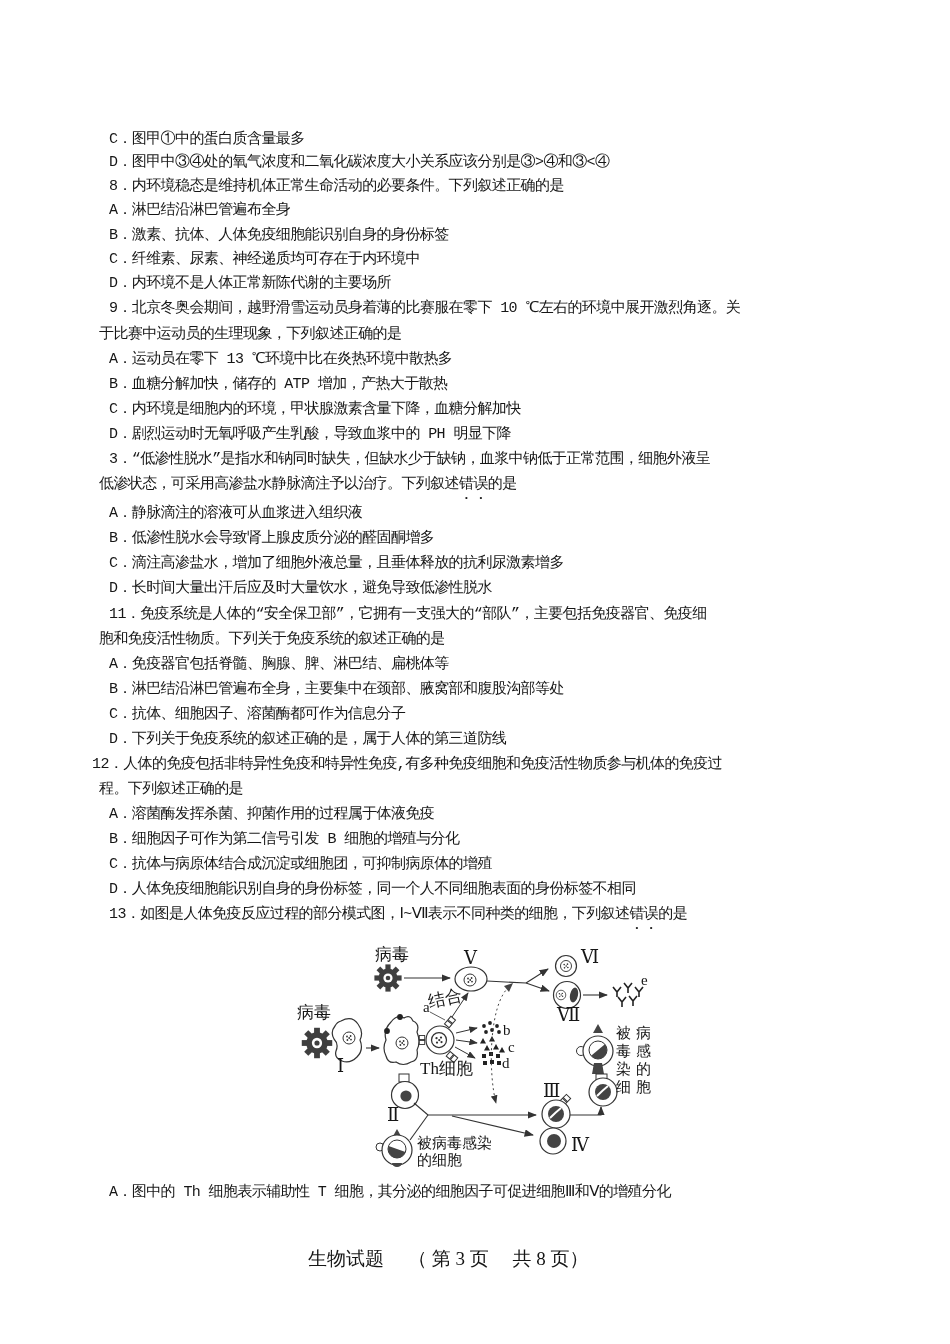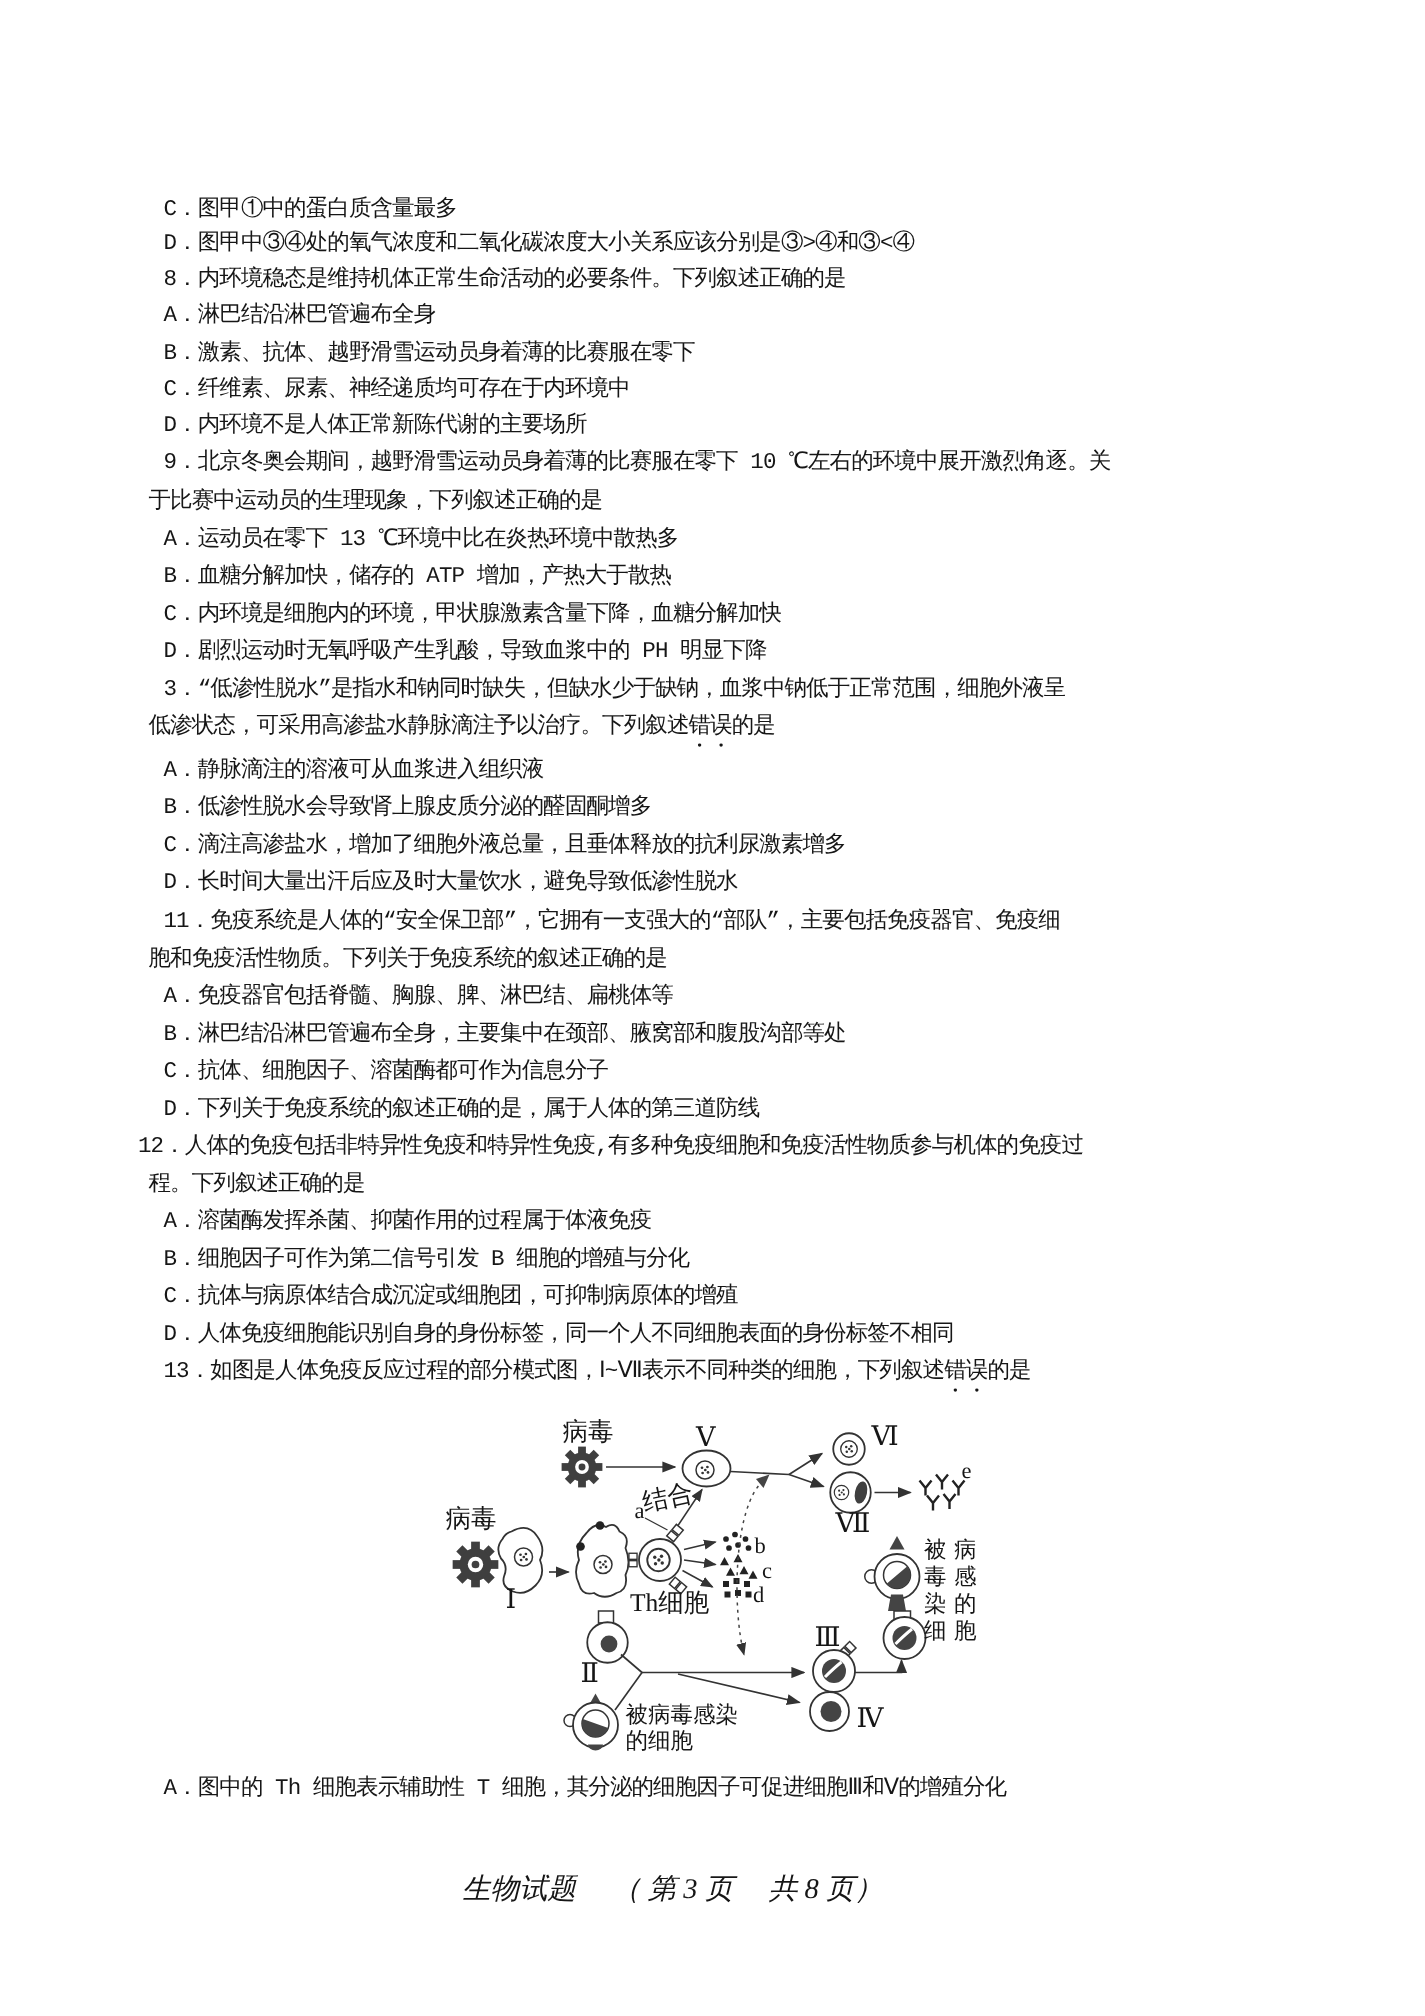--- a/index.html
+++ b/index.html
@@ -11,31 +11,31 @@
   .ln{
     position:absolute;font-size:15px;letter-spacing:-0.6px;
     white-space:nowrap;line-height:25px;font-family:Liberation Mono, monospace;
   }
   .emph{
     -webkit-text-emphasis:dot #161616;
     -webkit-text-emphasis-position:under right;
     text-emphasis:dot #161616;
     text-emphasis-position:under right;
   }
-  .footer{position:absolute;font-size:19px;letter-spacing:0px;white-space:nowrap;font-style:italic;}
+  .footer{position:absolute;font-size:19px;letter-spacing:0px;white-space:nowrap;}
   svg text{font-family:"Liberation Serif","DejaVu Serif",serif;fill:#161616;}
 </style>
 </head>
 <body>
 
 <div class="ln" style="top:127px;left:109px">C．图甲①中的蛋白质含量最多</div>
 <div class="ln" style="top:150px;left:109px">D．图甲中③④处的氧气浓度和二氧化碳浓度大小关系应该分别是③&gt;④和③&lt;④</div>
 <div class="ln" style="top:174px;left:109px">8．内环境稳态是维持机体正常生命活动的必要条件。下列叙述正确的是</div>
 <div class="ln" style="top:198px;left:109px">A．淋巴结沿淋巴管遍布全身</div>
-<div class="ln" style="top:223px;left:109px">B．激素、抗体、越野滑雪运动员身着薄的比赛服在零下</div>
+<div class="ln" style="top:223px;left:109px">B．激素、抗体、人体免疫细胞能识别自身的身份标签</div>
 <div class="ln" style="top:247px;left:109px">C．纤维素、尿素、神经递质均可存在于内环境中</div>
 <div class="ln" style="top:271px;left:109px">D．内环境不是人体正常新陈代谢的主要场所</div>
 <div class="ln" style="top:296px;left:109px">9．北京冬奥会期间，越野滑雪运动员身着薄的比赛服在零下 10 ℃左右的环境中展开激烈角逐。关</div>
 <div class="ln" style="top:322px;left:99px">于比赛中运动员的生理现象，下列叙述正确的是</div>
 <div class="ln" style="top:347px;left:109px">A．运动员在零下 13 ℃环境中比在炎热环境中散热多</div>
 <div class="ln" style="top:372px;left:109px">B．血糖分解加快，储存的 ATP 增加，产热大于散热</div>
 <div class="ln" style="top:397px;left:109px">C．内环境是细胞内的环境，甲状腺激素含量下降，血糖分解加快</div>
 <div class="ln" style="top:422px;left:109px">D．剧烈运动时无氧呼吸产生乳酸，导致血浆中的 PH 明显下降</div>
 <div class="ln" style="top:447px;left:109px">3．“低渗性脱水”是指水和钠同时缺失，但缺水少于缺钠，血浆中钠低于正常范围，细胞外液呈</div>
 <div class="ln" style="top:472px;left:99px"><span>低渗状态，可采用高渗盐水静脉滴注予以治疗。下列叙述</span><span class="emph">错误</span><span>的是</span></div>

